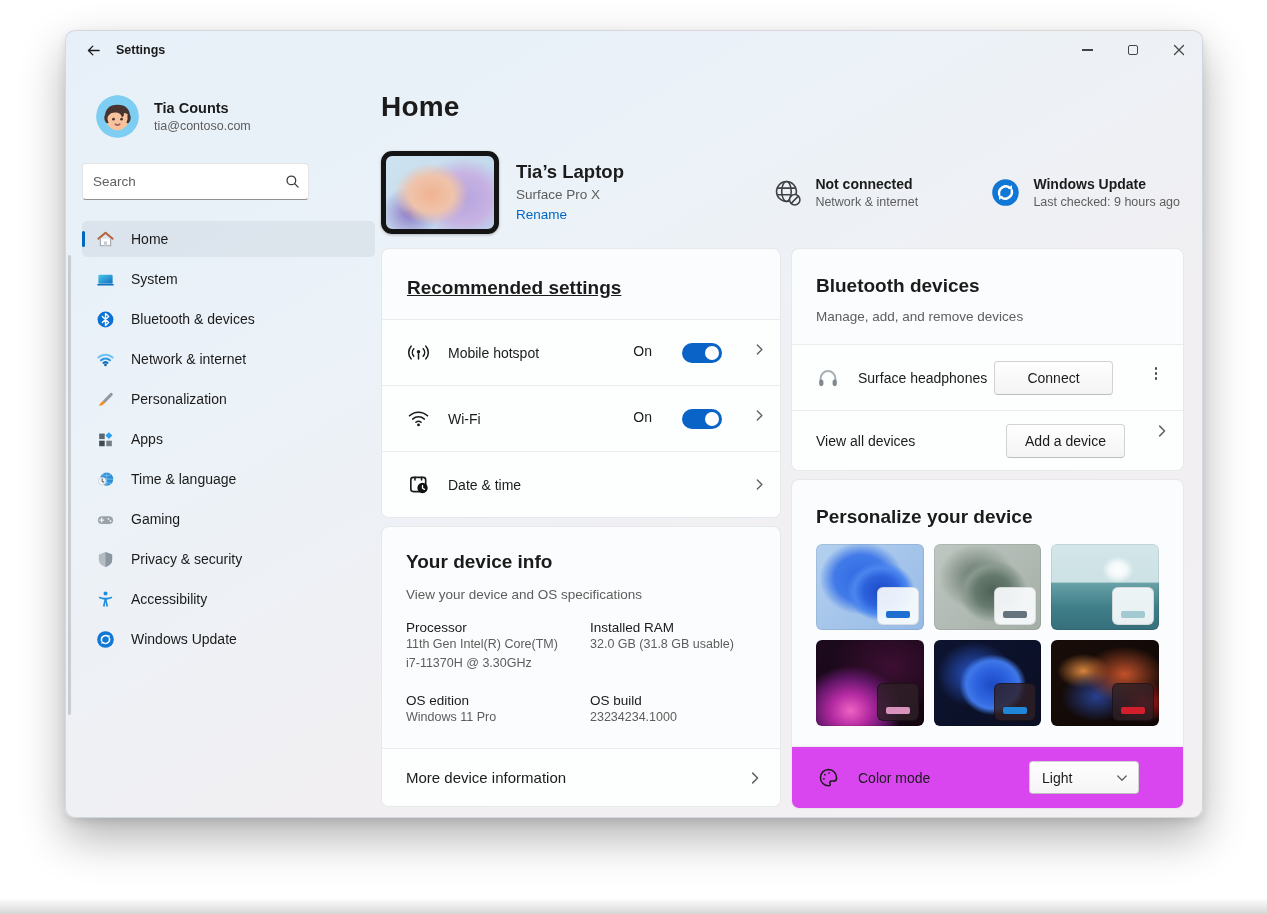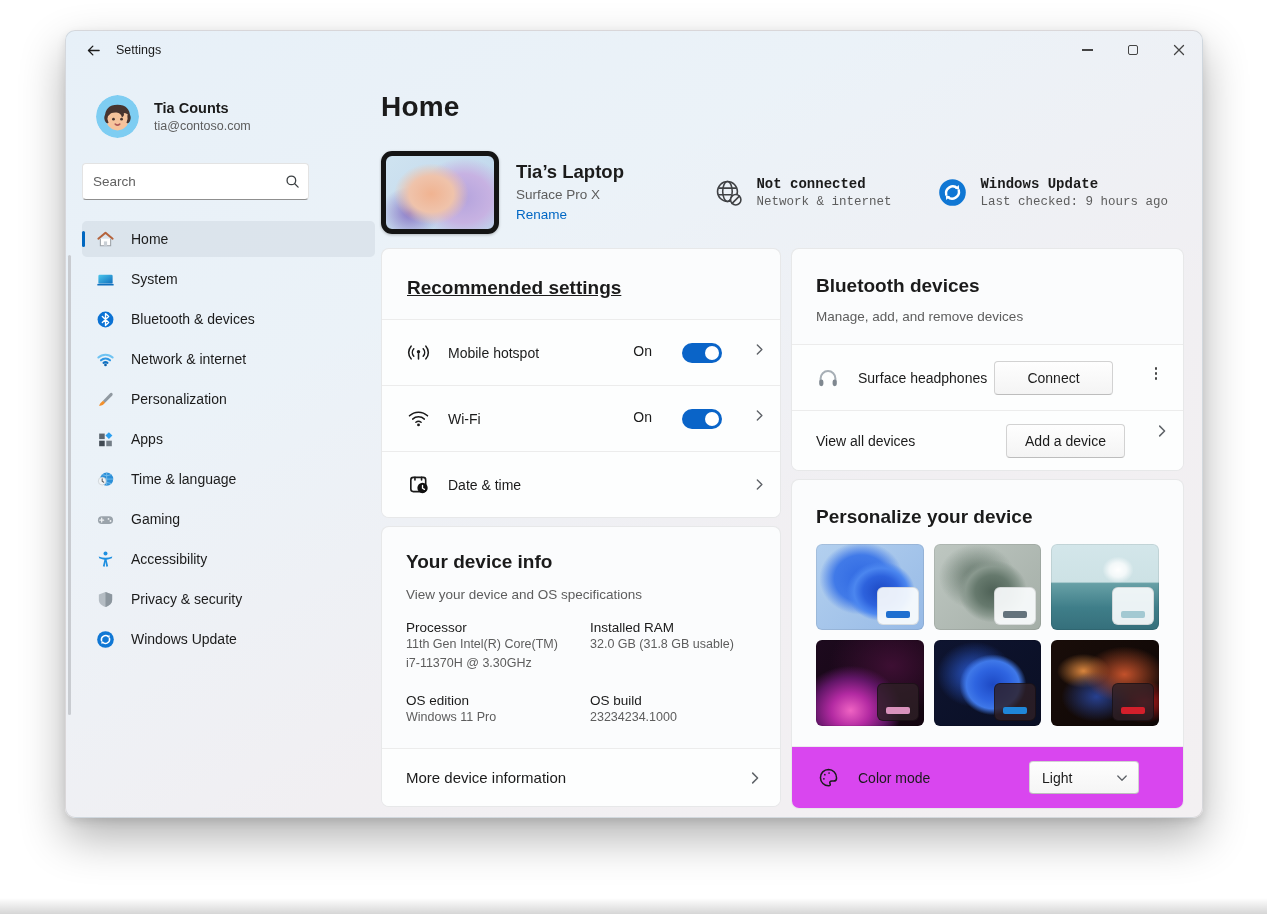--- a/index.html
+++ b/index.html
@@ -17,21 +17,21 @@
     border-radius:10px; border:1px solid rgba(0,0,0,0.10);
     background:linear-gradient(150deg,#e7f0f8 0%,#ebf2f8 32%,#f1eff2 64%,#f3f0f2 100%);
     box-shadow:0 20px 45px rgba(0,0,0,0.30), 0 4px 10px rgba(0,0,0,0.10);
     overflow:hidden;
   }
 
   
   .titlebar{height:38px; display:flex; align-items:center;}
   .back-btn{width:30px;height:26px;margin-left:12px;border-radius:5px;display:flex;
     align-items:center;justify-content:center;cursor:pointer;background:transparent;border:none;}
-  .app-title{font-size:12.5px;margin-left:8px;color:#1b1b1b;}
+  .app-title{font-size:12.5px;margin-left:8px;color:#1b1b1b;font-weight:bold;}
   .tb-spacer{flex:1;}
   .win-btn{width:46px;height:38px;display:flex;align-items:center;justify-content:center;
     background:transparent;border:none;cursor:pointer;color:#444;}
   .min-glyph{display:block;width:11px;height:1.4px;background:#444;}
   .max-glyph{display:block;width:10px;height:10px;border:1.4px solid #444;border-radius:2px;}
 
   
   .content{display:flex;height:calc(100% - 38px);overflow:hidden;}
   .sidebar{width:313px;flex:0 0 313px;position:relative;padding:0 4px 0 16px;}
   .main{flex:1;padding:16px 18px 0 2px;overflow:hidden;}
@@ -68,21 +68,21 @@
     box-shadow:0 1px 3px rgba(0,0,0,0.25);
     background:
       radial-gradient(55px 45px at 42% 52%, #f0b391 0%, #efc3ab 40%, rgba(239,195,171,0) 68%),
       radial-gradient(65px 58px at 72% 58%, #b5a4dd 0%, #c7b2e2 42%, rgba(199,178,226,0) 70%),
       radial-gradient(48px 42px at 22% 78%, #8b78c6 0%, rgba(139,120,198,0) 62%),
       linear-gradient(135deg,#cfe3f0,#bdd5ec);}
   .device-meta{margin-left:17px;}
   .device-name{font-size:18.5px;font-weight:bold;}
   .device-model{font-size:13.5px;color:#5d5d5d;margin-top:4px;}
   .rename-link{font-size:13.5px;color:#0067c4;margin-top:5px;cursor:pointer;display:inline-block;}
-  .status-tiles{margin-left:auto;display:flex;gap:46px;margin-right:16px;font-family:Liberation Mono, monospace;}
+  .status-tiles{margin-left:auto;display:flex;gap:46px;margin-right:4px;}
   .status-tile{display:flex;align-items:center;min-width:172px;}
   .status-ico{width:30px;height:30px;flex:0 0 30px;display:flex;align-items:center;justify-content:center;}
   .status-text{margin-left:13px;}
   .status-title{font-size:14px;font-weight:bold;}
   .status-sub{font-size:12.5px;color:#5d5d5d;margin-top:3px;}
 
   
   .columns{display:flex;gap:10px;margin-top:14px;align-items:flex-start;}
   .col-left{width:400px;flex:0 0 400px;}
   .col-right{flex:1;}
@@ -314,36 +314,36 @@
                 <path d="M7.2 10.4v4.8M4.8 12.8h4.8" stroke="#eef1f3" stroke-width="1.6" stroke-linecap="round"></path>
                 <circle cx="15.8" cy="11.3" r="1.15" fill="#eef1f3"></circle>
                 <circle cx="18.3" cy="13.9" r="1.15" fill="#eef1f3"></circle>
               </svg>
           </span>
           <span class="nav-label">Gaming</span>
         </div>
 
         <div class="nav-item">
           <span class="nav-ico">
+            <svg width="19" height="19" viewBox="0 0 24 24">
+                <path d="M12 2.6 20.4 5.6V12c0 5-3.4 7.9-8.4 9.4C7 19.9 3.6 17 3.6 12V5.6Z" fill="#b4bcc3"></path>
+                <path d="M12 2.6 20.4 5.6V12c0 5-3.4 7.9-8.4 9.4Z" fill="#8c969e"></path>
+              </svg>
+          </span>
+          <span class="nav-label">Privacy &amp; security</span>
+        </div>
+
+        <div class="nav-item">
+          <span class="nav-ico">
             <svg width="19" height="19" viewBox="0 0 24 24" fill="#1e8fe0">
                 <circle cx="12" cy="4.3" r="2.5"></circle>
                 <path d="M3.4 8.2q8.6 3.1 17.2 0l-.7 2.3q-4.2 1.4-6.5 1.8l1.9 8.2-2.3.8L12 14.7l-1 6.6-2.3-.8 1.9-8.2q-2.3-.4-6.5-1.8z"></path>
               </svg>
           </span>
           <span class="nav-label">Accessibility</span>
-        </div>
-
-        <div class="nav-item">
-          <span class="nav-ico">
-            <svg width="19" height="19" viewBox="0 0 24 24">
-                <path d="M12 2.6 20.4 5.6V12c0 5-3.4 7.9-8.4 9.4C7 19.9 3.6 17 3.6 12V5.6Z" fill="#b4bcc3"></path>
-                <path d="M12 2.6 20.4 5.6V12c0 5-3.4 7.9-8.4 9.4Z" fill="#8c969e"></path>
-              </svg>
-          </span>
-          <span class="nav-label">Privacy &amp; security</span>
         </div>
 
         <div class="nav-item">
           <span class="nav-ico">
             <svg width="19" height="19" viewBox="0 0 24 24">
                 <circle cx="12" cy="12" r="10.5" fill="#1077d4"></circle>
                 <path d="M7 13.6A5.3 5.3 0 0 1 15.8 8.5" stroke="#fff" stroke-width="1.9" fill="none" stroke-linecap="round"></path>
                 <path d="M16.9 6l.3 3.4-3.3-.6z" fill="#fff"></path>
                 <path d="M17 10.4A5.3 5.3 0 0 1 8.2 15.5" stroke="#fff" stroke-width="1.9" fill="none" stroke-linecap="round"></path>
                 <path d="M7.1 18l-.3-3.4 3.3.6z" fill="#fff"></path>

